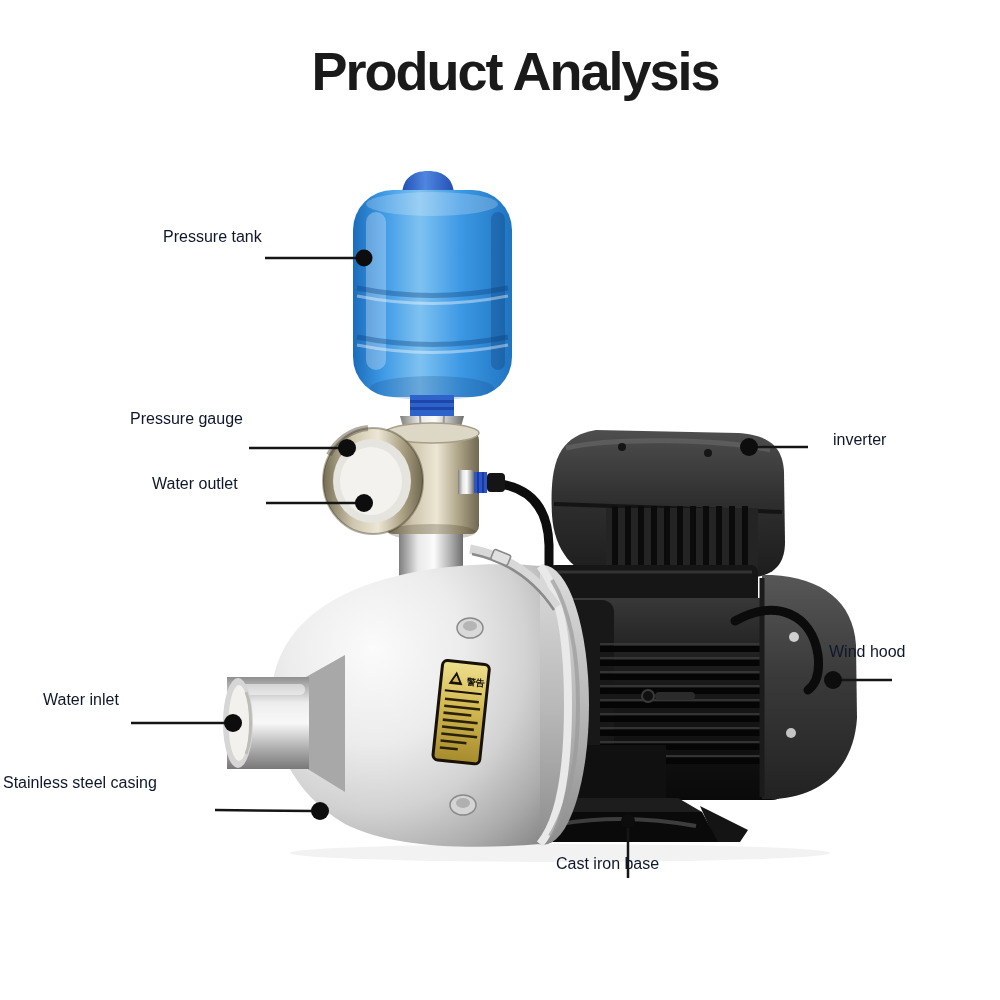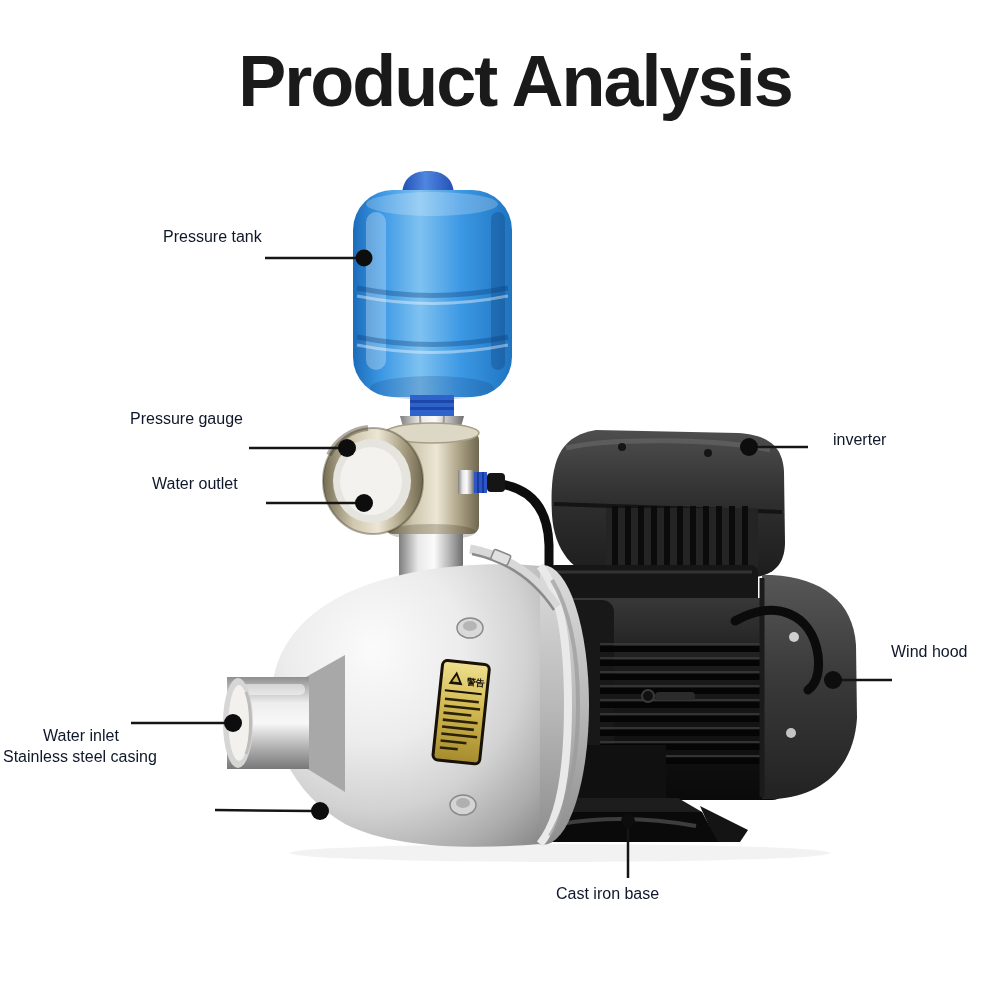--- a/index.html
+++ b/index.html
@@ -3,33 +3,33 @@
 <meta charset="utf-8">
 <style>
   html,body{margin:0;padding:0;background:#ffffff;}
   .stage{
     position:relative;width:1000px;height:1000px;background:#ffffff;
     font-family:"Liberation Sans", sans-serif;overflow:hidden;
   }
   .illustration{position:absolute;left:0;top:0;width:1000px;height:1000px;}
   .title{
     position:absolute;top:40px;left:515px;transform:translateX(-50%);
-    font-size:72px;font-weight:700;letter-spacing:-2px;color:#1a1a1a;white-space:nowrap;
+    font-size:54px;font-weight:700;letter-spacing:-2px;color:#1a1a1a;white-space:nowrap;
   }
   .part-label{
     position:absolute;font-size:16px;color:#0f172a;white-space:nowrap;line-height:1.1;
   }
   .lbl-pressure-tank{left:163px;top:228px;}
   .lbl-pressure-gauge{left:130px;top:410px;}
   .lbl-water-outlet{left:152px;top:475px;}
   .lbl-inverter{left:833px;top:431px;}
-  .lbl-wind-hood{left:891px;top:643px;}
-  .lbl-water-inlet{left:43px;top:691px;margin-top:36px;}
-  .lbl-stainless{left:3px;top:748px;}
-  .lbl-cast-iron{left:556px;top:885px;}
+  .lbl-wind-hood{left:829px;top:643px;}
+  .lbl-water-inlet{left:43px;top:691px;}
+  .lbl-stainless{left:3px;top:774px;}
+  .lbl-cast-iron{left:556px;top:855px;}
 </style>
 </head>
 <body>
 
 <div class="stage">
 
   <svg class="illustration" viewBox="0 0 1000 1000" aria-hidden="true">
     <defs>
       <linearGradient id="gTank" x1="0" y1="0" x2="1" y2="0">
         <stop offset="0" stop-color="#1b6cba"></stop>

